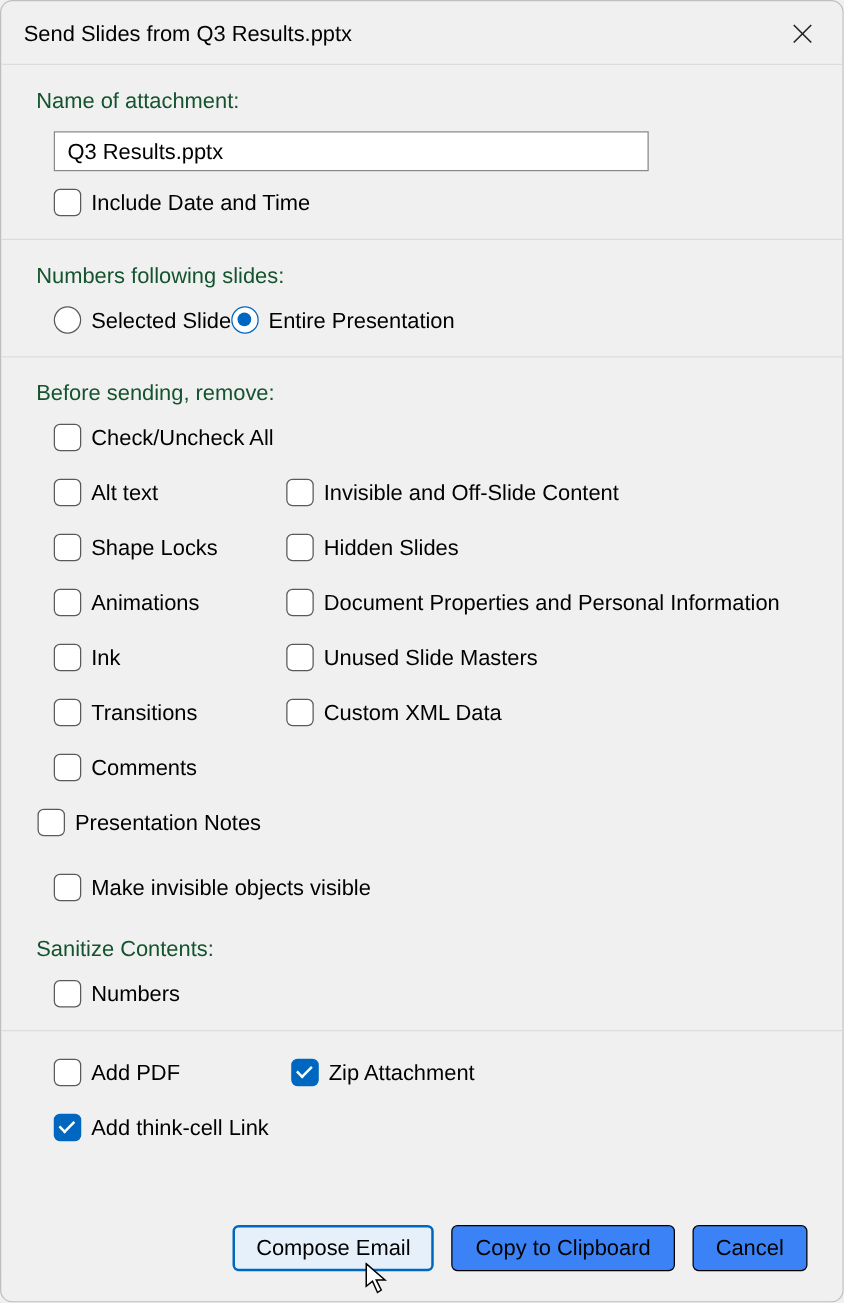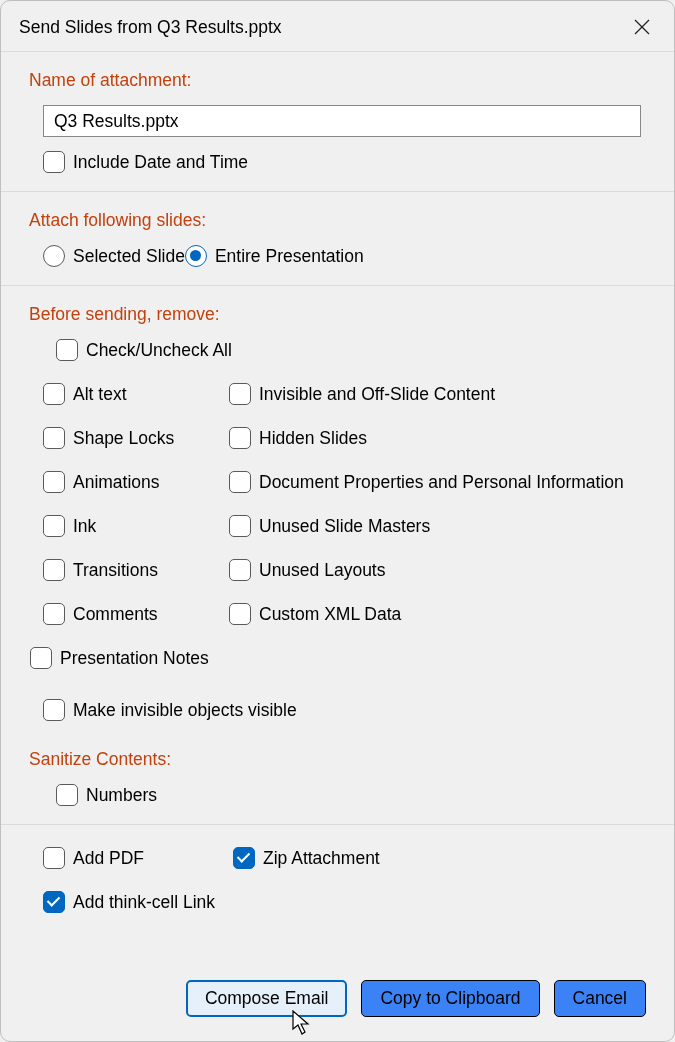--- a/index.html
+++ b/index.html
@@ -53,45 +53,45 @@
     }
     .section {
       border-top: 1px solid #dcdcdc;
       padding: 18px 28px 18px 28px;
     }
     .section:first-of-type {
       border-top: 1px solid #dcdcdc;
     }
     .section-label {
       font-size: 17.5px;
-      color: #c2410c;
+      color: #14532d;
       margin-bottom: 14px;
     }
     .text-input {
-      width: 598px;
+      width: 476px;
       height: 32px;
       font-size: 17.5px;
       padding: 3px 10px;
       border: 1px solid #888;
       background: #fff;
       font-family: inherit;
       margin-left: 14px;
     }
     .row {
       display: flex;
       align-items: center;
       gap: 8px;
       margin-left: 14px;
       margin-top: 14px;
     }
     .row-tight {
       display: flex;
       align-items: center;
       gap: 8px;
-      margin-left: 27px;
+      margin-left: 14px;
     }
     .checkbox, .radio {
       width: 22px;
       height: 22px;
       border: 1.5px solid #5a5a5a;
       background: #fff;
       flex-shrink: 0;
       position: relative;
       cursor: pointer;
     }
@@ -245,21 +245,21 @@
   <div class="section">
     <div class="section-label">Name of attachment:</div>
     <input class="text-input" type="text" value="Q3 Results.pptx" style="">
     <div class="row">
       <div class="checkbox"></div>
       <span class="chk-label">Include Date and Time</span>
     </div>
   </div>
 
   <div class="section">
-    <div class="section-label">Attach following slides:</div>
+    <div class="section-label">Numbers following slides:</div>
     <div class="radio-row">
       <div class="radio-group">
         <div class="radio-item">
           <div class="radio"></div>
           <span class="chk-label">Selected Slide</span>
         </div>
         <div class="radio-item">
           <div class="radio checked"></div>
           <span class="chk-label">Entire Presentation</span>
         </div>
@@ -312,24 +312,20 @@
         <div class="check-item">
             <div class="checkbox"></div>
             <span class="chk-label">Document Properties and Personal Information</span>
           </div>
         <div class="check-item">
             <div class="checkbox"></div>
             <span class="chk-label">Unused Slide Masters</span>
           </div>
         <div class="check-item">
             <div class="checkbox"></div>
-            <span class="chk-label">Unused Layouts</span>
-          </div>
-        <div class="check-item">
-            <div class="checkbox"></div>
             <span class="chk-label">Custom XML Data</span>
           </div>
       </div>
     </div>
     <div class="check-item spacer-single" style="margin-left:1px;">
       <div class="checkbox"></div>
       <span class="chk-label">Presentation Notes</span>
     </div>
     <div class="check-item standalone-check">
       <div class="checkbox"></div>

